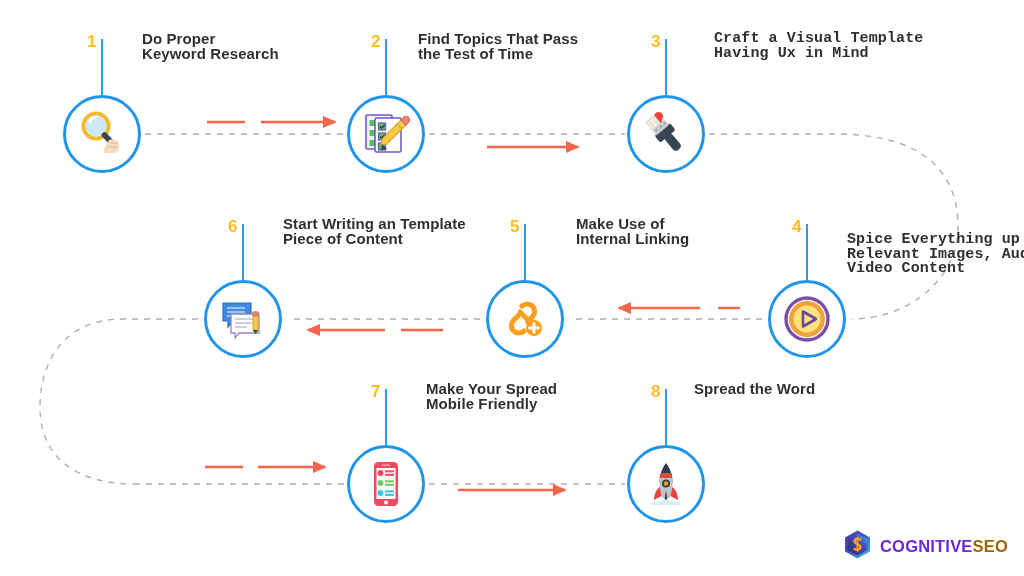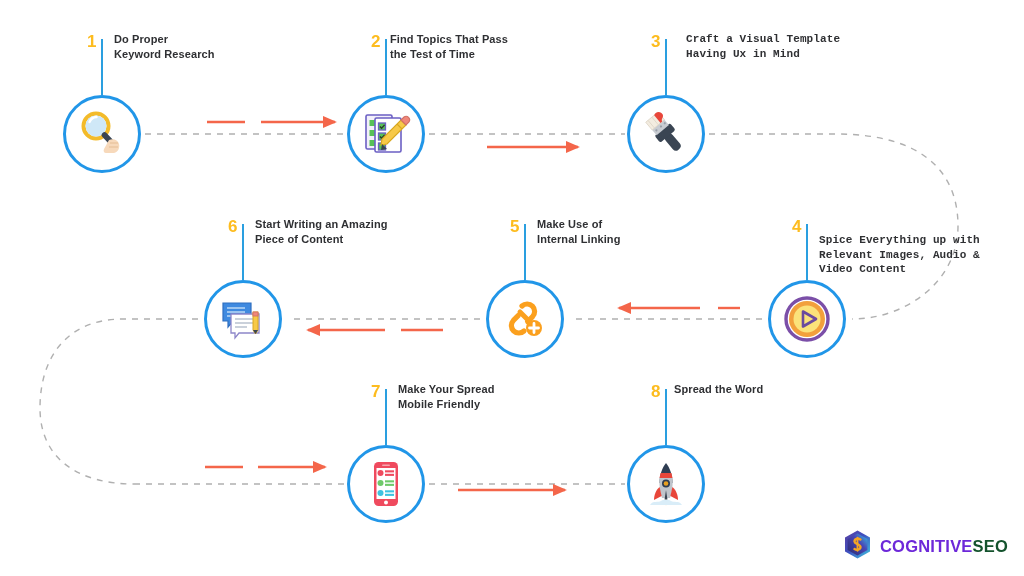--- a/index.html
+++ b/index.html
@@ -51,24 +51,25 @@
     position: absolute;
     width: 2px;
     background: #2a9fe0;
     left: -1px;
   }
 
   .caption {
     position: absolute;
     white-space: pre;
     line-height: 14.5px;
-    font-size: 11px;
+    font-size: 15px;
     font-weight: bold;
     color: #2f3033;
     letter-spacing: 0.1px;
+    margin-left: 28px;
   }
   .stepnum {
     position: absolute;
     font-size: 17px;
     font-weight: bold;
     color: #fdbc1f;
     line-height: 1;
   }
 
   
@@ -80,21 +81,21 @@
     align-items: center;
     gap: 7px;
   }
   #logo .wordmark {
     font-size: 16.5px;
     font-weight: bold;
     letter-spacing: 0.2px;
     line-height: 1;
   }
   #logo .w-cog { color: #6d28d9; }
-  #logo .w-seo { color: #14532d; }
+  #logo .w-seo { color: #a16207; }
 </style>
 </head>
 <body>
 
 <div id="canvas">
 
   <svg id="flowpath" viewBox="0 0 1024 576">
     <defs>
       <marker id="arrowhead" markerWidth="7" markerHeight="7" refX="5.2" refY="2.6" orient="auto" markerUnits="strokeWidth">
         <path d="M0,0 L6,2.6 L0,5.2 Z" fill="#f4664a"></path>
@@ -241,41 +242,41 @@
           <circle cx="27" cy="27" r="13.5" fill="#fbe27a"></circle>
           <path d="M23,19.5 L36,27 L23,34.5 Z" fill="none" stroke="#6b4a9e" stroke-width="2.6" stroke-linejoin="round"></path>
         </svg>
       </span>
     </div>
   </div>
 
   <div class="step" style="left:525px; top:319px;">
     <div class="stem" style="top:-95px; height:56px;"></div>
     <div class="stepnum" style="left:-15px; top:-101px;">5</div>
-    <div class="caption" style="left:12px; top:-102px;">Make Use of
+    <div class="caption" style="left:23px; top:-102px;">Make Use of
 Internal Linking</div>
     <div class="node-circle">
       <span>
         <svg width="54" height="54" viewBox="0 0 54 54">
           <g stroke="#fba01e" stroke-width="5.2" fill="none" stroke-linecap="round">
             <path d="M24,14 a7.5,7.5 0 0 1 10.6,10.6 l-5,5"></path>
             <path d="M29,30 a7.5,7.5 0 0 1 -10.6,-10.6 l5,-5" transform="translate(-3,9)"></path>
           </g>
           <path d="M22,20 l8,8" stroke="#fba01e" stroke-width="5" stroke-linecap="round"></path>
           <circle cx="36" cy="36" r="8" fill="#fba01e"></circle>
           <path d="M36,31.5 l0,9 M31.5,36 l9,0" stroke="#ffffff" stroke-width="2.8" stroke-linecap="round"></path>
         </svg>
       </span>
     </div>
   </div>
 
   <div class="step" style="left:243px; top:319px;">
     <div class="stem" style="top:-95px; height:56px;"></div>
     <div class="stepnum" style="left:-15px; top:-101px;">6</div>
-    <div class="caption" style="left:12px; top:-102px;">Start Writing an Amazing
+    <div class="caption" style="left:12px; top:-102px;">Start Writing an Template
 Piece of Content</div>
     <div class="node-circle">
       <span>
         <svg width="54" height="54" viewBox="0 0 54 54">
           <path d="M7,11 h28 v18 h-18 l-5,6 v-6 h-5 Z" fill="#3f8ae0" stroke="#2f6fc0" stroke-width="1.2"></path>
           <path d="M11,16 h18 M11,20 h18 M11,24 h12" stroke="#bcd9f5" stroke-width="1.6"></path>
           <path d="M15,22 h28 v19 h-20 l-4,5 v-5 h-4 Z" fill="#ffffff" stroke="#8d86c9" stroke-width="1.3"></path>
           <path d="M19,27 h18 M19,31 h18 M19,35 h12" stroke="#b9c2d0" stroke-width="1.4"></path>
           <path d="M37,20 l5,0 l0,18 l-2.5,4 l-2.5,-4 Z" fill="#f7c948" stroke="#d9a820" stroke-width="1"></path>
           <rect x="37" y="20" width="5" height="4" fill="#f0877a" stroke="#d07066" stroke-width="0.9"></rect>
@@ -307,21 +308,21 @@
           <rect x="26" y="33.3" width="9" height="2.1" fill="#3ec3e0"></rect>
           <rect x="26" y="36.8" width="9" height="2.1" fill="#3ec3e0"></rect>
         </svg>
       </span>
     </div>
   </div>
 
   <div class="step" style="left:666px; top:484px;">
     <div class="stem" style="top:-95px; height:56px;"></div>
     <div class="stepnum" style="left:-15px; top:-101px;">8</div>
-    <div class="caption" style="left:8px; top:-102px;">Spread the Word</div>
+    <div class="caption" style="left:0; top:-102px;">Spread the Word</div>
     <div class="node-circle">
       <span>
         <svg width="54" height="54" viewBox="0 0 54 54">
           <path d="M27,6 C31,11 33.5,18 33.5,26 L20.5,26 C20.5,18 23,11 27,6 Z" fill="#2f3d52"></path>
           <path d="M21.6,16 L32.4,16 L33.5,21 L20.5,21 Z" fill="#e8463a"></path>
           <path d="M20.5,21 L33.5,21 C34,29 33,36 31,41 L23,41 C21,36 20,29 20.5,21 Z" fill="#bfc4cb"></path>
           <circle cx="27" cy="26.5" r="4" fill="#2f3d52"></circle>
           <circle cx="27" cy="26.5" r="2.3" fill="#e8a020"></circle>
           <path d="M20.6,30 C17,33 15,38 15,43 L22.6,39 Z" fill="#e8463a"></path>
           <path d="M33.4,30 C37,33 39,38 39,43 L31.4,39 Z" fill="#e8463a"></path>

